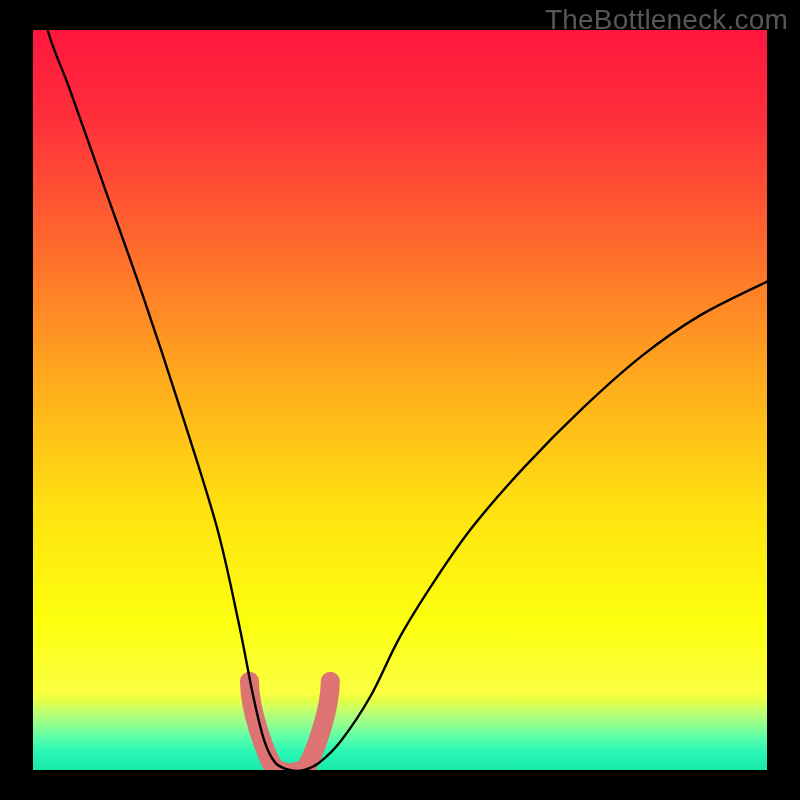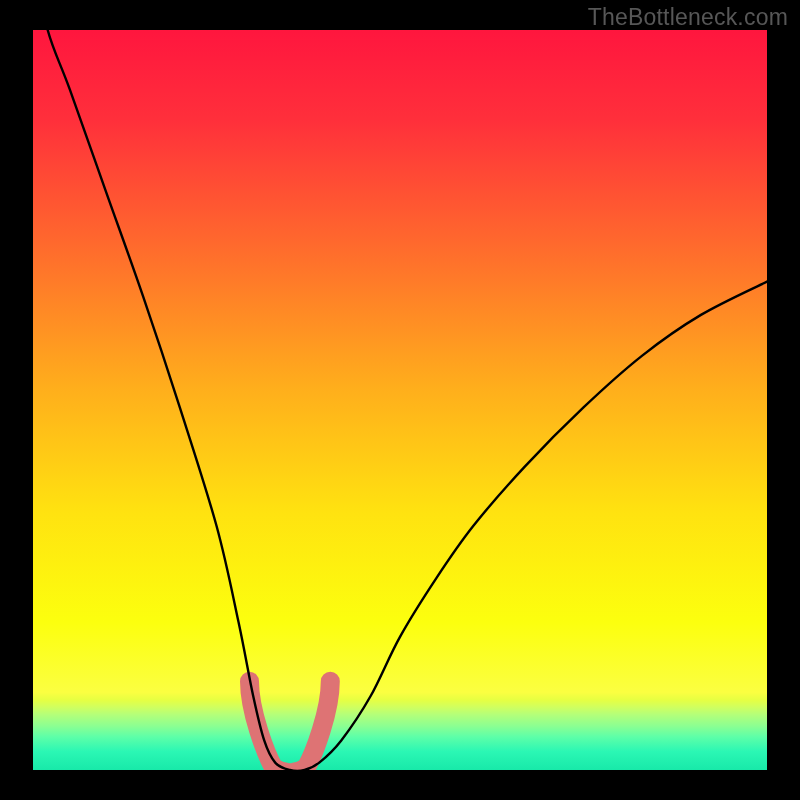--- a/index.html
+++ b/index.html
@@ -15,21 +15,21 @@
     position: relative;
     width: 800px;
     height: 800px;
     background: #000;
   }
   .watermark {
     position: absolute;
     top: 4px;
     right: 12px;
     color: #575757;
-    font-size: 23px;
+    font-size: 28px;
     font-weight: 500;
     letter-spacing: 0.2px;
     z-index: 10;
   }
   svg {
     display: block;
   }
 </style>
 </head>
 <body>

